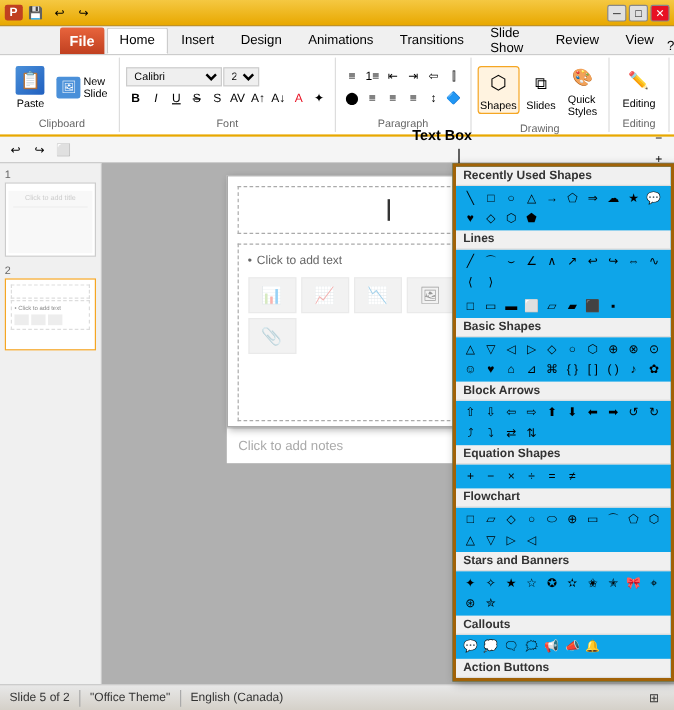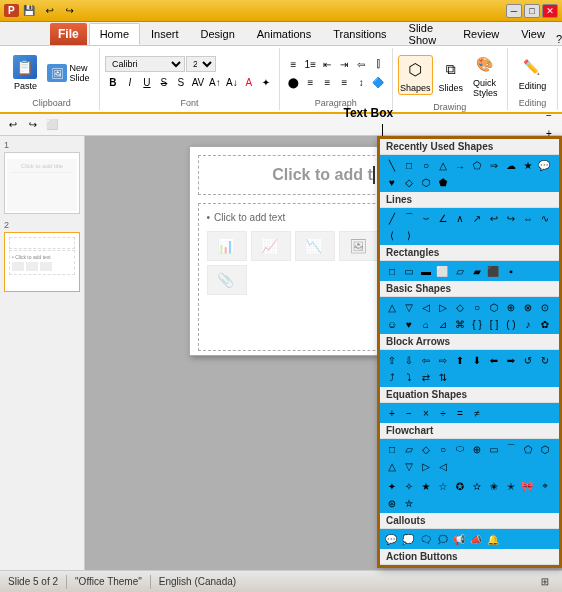--- a/index.html
+++ b/index.html
@@ -512,38 +512,40 @@
     <div style="position:relative;width:270px;">
       <div style="position:absolute;top:-40px;left:155px;font-size:12px;font-weight:bold;white-space:nowrap;">Text Box</div>
       <div style="position:absolute;top:-22px;left:193px;width:1px;height:22px;background:black;">
         <div style="position:absolute;bottom:0;left:-3px;border-left:3px solid transparent;border-right:3px solid transparent;border-top:6px solid black;"></div>
       </div>
     </div>
 
     <div class="slide-canvas">
 
       <div class="slide-title-area">
-        <span class="slide-title-text">Click to add t</span>
         <span style="border-right:2px solid #333;height:18px;display:inline-block;"></span>
       </div>
 
       <div class="slide-content-area">
         <div class="slide-bullet">
           <span>•</span>
           <span>Click to add text</span>
         </div>
         <div class="slide-placeholder-imgs">
           <div class="placeholder-img">📊</div>
           <div class="placeholder-img">📈</div>
           <div class="placeholder-img">📉</div>
           <div class="placeholder-img">🖼</div>
           <div class="placeholder-img">🔗</div>
           <div class="placeholder-img">📎</div>
         </div>
       </div>
+    </div>
+    <div class="notes-area">
+      <span>Click to add notes</span>
     </div>
 
     <div class="shapes-panel">
       <div class="shapes-section-header">Recently Used Shapes</div>
       <div class="shapes-row">
         <span class="shape-icon">╲</span>
         <span class="shape-icon">□</span>
         <span class="shape-icon">○</span>
         <span class="shape-icon">△</span>
         <span class="shape-icon">→</span>
@@ -567,21 +569,20 @@
         <span class="shape-icon">∧</span>
         <span class="shape-icon">↗</span>
         <span class="shape-icon">↩</span>
         <span class="shape-icon">↪</span>
         <span class="shape-icon">⇔</span>
         <span class="shape-icon">∿</span>
         <span class="shape-icon">⟨</span>
         <span class="shape-icon">⟩</span>
       </div>
 
-      <div class="shapes-section-header">Rectangles</div>
       <div class="shapes-row">
         <span class="shape-icon">□</span>
         <span class="shape-icon">▭</span>
         <span class="shape-icon">▬</span>
         <span class="shape-icon">⬜</span>
         <span class="shape-icon">▱</span>
         <span class="shape-icon">▰</span>
         <span class="shape-icon">⬛</span>
         <span class="shape-icon">▪</span>
       </div>
@@ -649,20 +650,21 @@
         <span class="shape-icon">▭</span>
         <span class="shape-icon">⌒</span>
         <span class="shape-icon">⬠</span>
         <span class="shape-icon">⬡</span>
         <span class="shape-icon">△</span>
         <span class="shape-icon">▽</span>
         <span class="shape-icon">▷</span>
         <span class="shape-icon">◁</span>
       </div>
 
+      <div class="shapes-section-header">Stars and Banners</div>
       <div class="shapes-row">
         <span class="shape-icon">✦</span>
         <span class="shape-icon">✧</span>
         <span class="shape-icon">★</span>
         <span class="shape-icon">☆</span>
         <span class="shape-icon">✪</span>
         <span class="shape-icon">✫</span>
         <span class="shape-icon">✬</span>
         <span class="shape-icon">✭</span>
         <span class="shape-icon">🎀</span>

